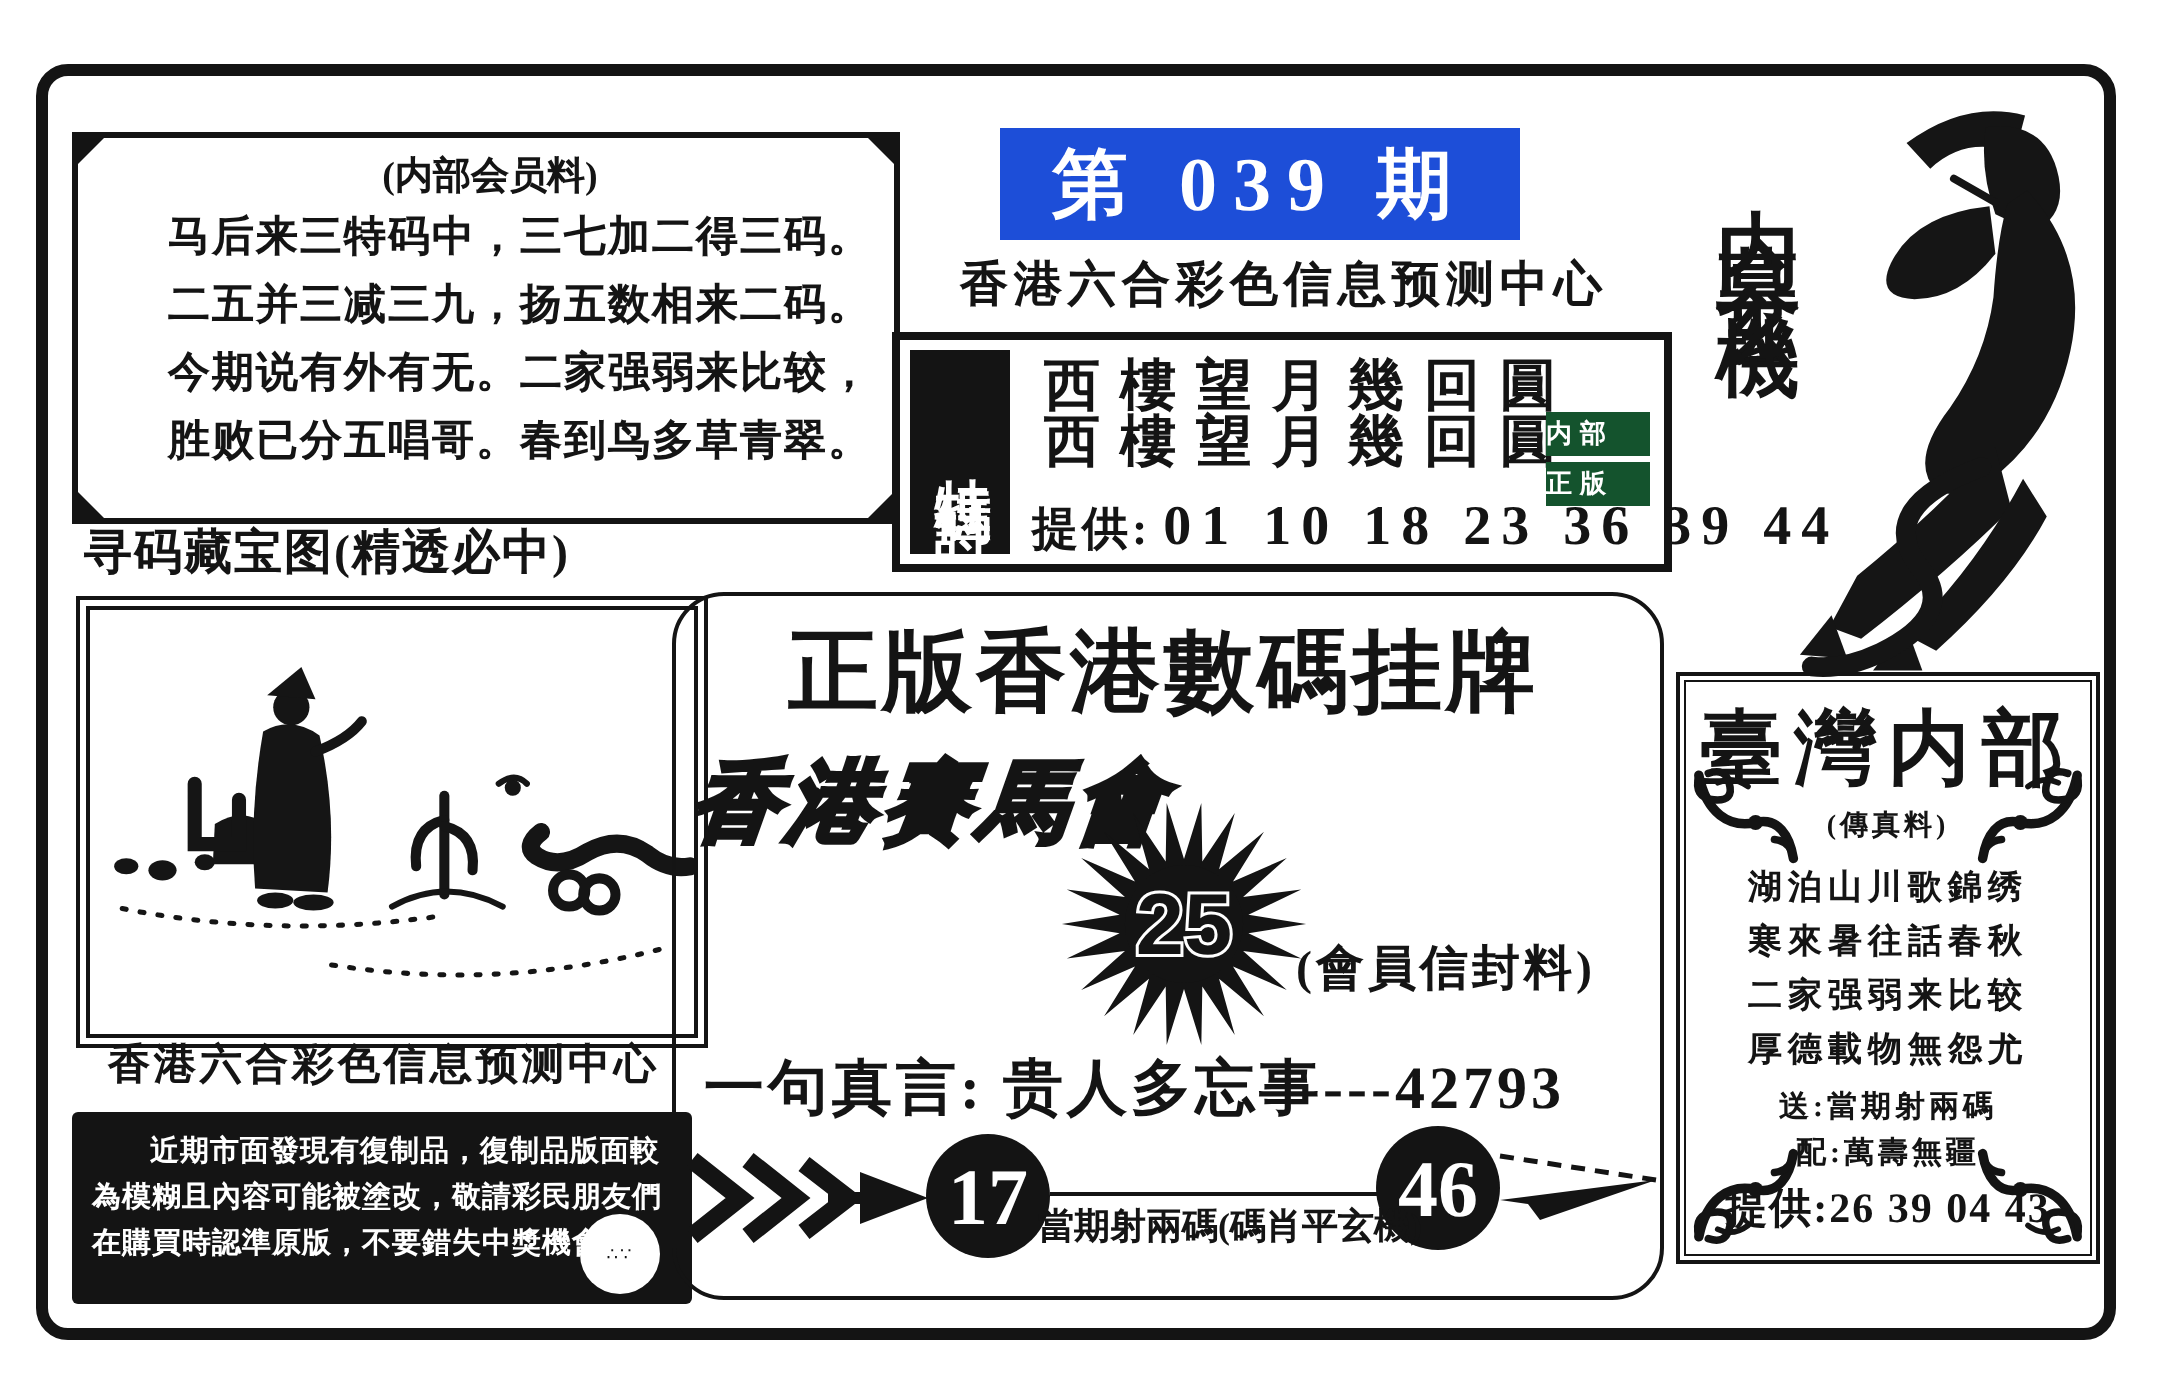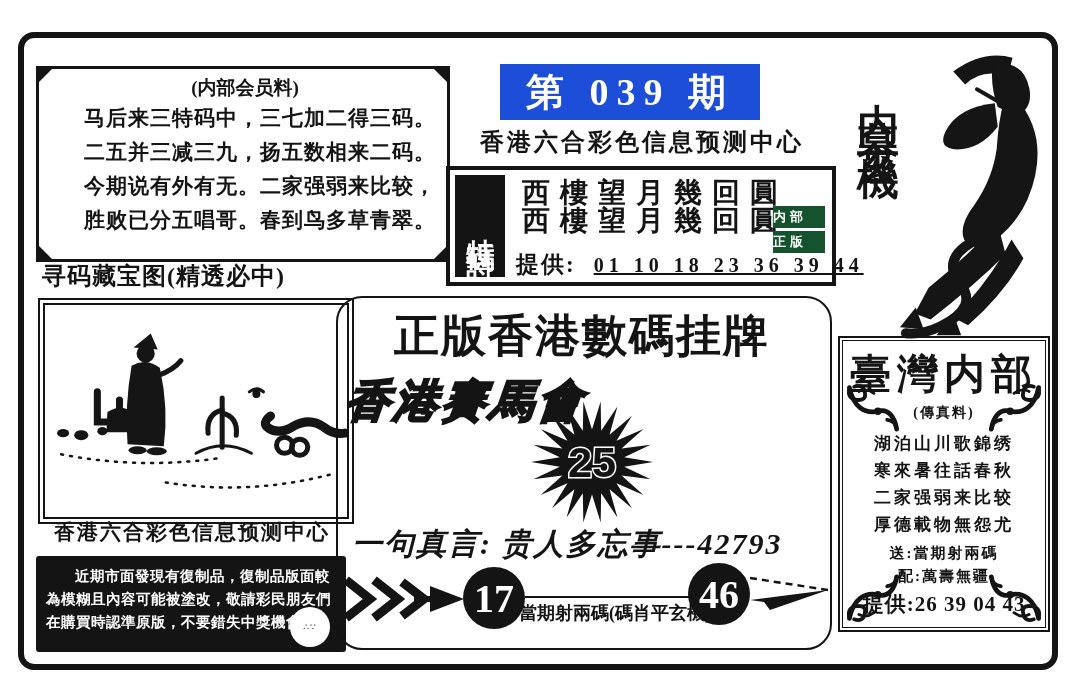--- a/index.html
+++ b/index.html
@@ -49,40 +49,40 @@
   .sp-label{position:absolute;left:5px;top:5px;bottom:5px;width:50px;background:#141414;color:#ffffff;
             writing-mode:vertical-rl;text-orientation:upright;display:flex;align-items:center;justify-content:center;
             font-size:28px;font-weight:700;letter-spacing:7px;}
   .sp-line1{position:absolute;left:72px;top:4px;font-size:28px;font-weight:700;letter-spacing:10px;white-space:nowrap;}
   .sp-line2{position:absolute;left:72px;top:32px;font-size:28px;font-weight:700;letter-spacing:10px;white-space:nowrap;}
   .sp-stamp{position:absolute;right:7px;top:36px;width:52px;}
   .sp-stamp span{display:block;background:#14532d;color:#ffffff;font-size:13px;font-weight:700;
                  text-align:left;letter-spacing:4px;padding:2px 0;margin-bottom:3px;}
   .sp-provide{position:absolute;left:66px;bottom:2px;display:flex;align-items:baseline;white-space:nowrap;}
   .sp-provide .lbl{font-size:23px;font-weight:700;letter-spacing:2px;}
-  .sp-provide .nums{font-size:20px;font-weight:700;letter-spacing:5px;margin-left:18px;text-decoration:underline;}
+  .sp-provide .nums{font-size:28px;font-weight:700;letter-spacing:5px;margin-left:6px;}
 
   
   .right-title{position:absolute;left:850px;top:70px;height:268px;writing-mode:vertical-rl;text-orientation:upright;
                font-size:42px;font-weight:700;letter-spacing:18px;}
   .lady{position:absolute;left:896px;top:44px;width:158px;height:300px;}
   .lady svg{width:100%;height:100%;display:block;}
 
   
   .panel{position:absolute;left:336px;top:296px;width:492px;height:350px;border:2px solid #141414;border-radius:26px;}
   .headline{position:absolute;left:336px;top:306px;width:492px;text-align:center;font-size:45px;font-weight:700;
             letter-spacing:2px;white-space:nowrap;}
   .brand{position:absolute;left:346px;top:372px;font-size:44px;font-weight:700;font-style:italic;
          color:#ffffff;-webkit-text-stroke:2.4px #141414;letter-spacing:4px;transform:skewX(-6deg);white-space:nowrap;
          font-family:"Liberation Sans","DejaVu Sans",sans-serif;}
   .star-wrap{position:absolute;left:528px;top:398px;width:128px;height:128px;}
   .star-wrap svg{width:100%;height:100%;display:block;}
   .member-note{position:absolute;left:648px;top:468px;font-size:24px;font-weight:700;letter-spacing:2px;white-space:nowrap;}
   .true-word{position:absolute;left:352px;top:524px;width:470px;font-size:30px;font-weight:700;
-             letter-spacing:2px;white-space:nowrap;font-style:italic;}
+             letter-spacing:2px;white-space:nowrap;}
   .arrow-feather{position:absolute;left:342px;top:574px;width:122px;height:50px;}
   .num-circle{position:absolute;width:62px;height:62px;background:#141414;color:#ffffff;border-radius:50%;
               display:flex;align-items:center;justify-content:center;font-size:40px;font-weight:700;}
   #c17{left:463px;top:567px;}
   #c46{left:688px;top:563px;}
   .connector{position:absolute;left:525px;top:596px;width:165px;height:2px;background:#141414;}
   .arrow-plane{position:absolute;left:748px;top:568px;width:84px;height:50px;}
   .shot-caption{position:absolute;left:505px;top:601px;width:220px;text-align:center;
                 font-size:18px;font-weight:700;white-space:nowrap;}
 
@@ -215,20 +215,21 @@
   <div class="panel"></div>
   <div class="headline">正版香港數碼挂牌</div>
   <div class="brand">香港賽馬會</div>
   <div class="star-wrap">
     <svg viewBox="-65 -65 130 130">
       <polygon id="starburst-poly" fill="#141414" points="62.0,0.0 32.7,4.7 59.5,17.5 30.0,13.7 52.2,33.5 24.9,21.6 40.6,46.9 17.8,27.8 25.8,56.4 9.3,31.7 8.8,61.4 0.0,33.0 -8.8,61.4 -9.3,31.7 -25.8,56.4 -17.8,27.8 -40.6,46.9 -24.9,21.6 -52.2,33.5 -30.0,13.7 -59.5,17.5 -32.7,4.7 -62.0,0.0 -32.7,-4.7 -59.5,-17.5 -30.0,-13.7 -52.2,-33.5 -24.9,-21.6 -40.6,-46.9 -17.8,-27.8 -25.8,-56.4 -9.3,-31.7 -8.8,-61.4 -0.0,-33.0 8.8,-61.4 9.3,-31.7 25.8,-56.4 17.8,-27.8 40.6,-46.9 24.9,-21.6 52.2,-33.5 30.0,-13.7 59.5,-17.5 32.7,-4.7"></polygon>
       <circle cx="0" cy="0" r="30" fill="#141414"></circle>
       <text x="0" y="15" text-anchor="middle" font-size="44" font-weight="900" font-family="Liberation Sans, DejaVu Sans, sans-serif" fill="#141414" stroke="#ffffff" stroke-width="3" paint-order="stroke" id="star-number-text">25</text>
     </svg>
   </div>
+  <div class="member-note">(會員信封料)</div>
   <div class="true-word">一句真言: 贵人多忘事---42793</div>
 
   <div class="arrow-feather">
     <svg viewBox="0 0 122 50">
       <g fill="none" stroke="#141414" stroke-width="9">
         <path d="M4,6 L28,25 L4,44"></path>
         <path d="M32,6 L56,25 L32,44"></path>
         <path d="M60,8 L82,25 L60,42"></path>
       </g>
       <rect x="72" y="22" width="22" height="6" fill="#141414"></rect>

